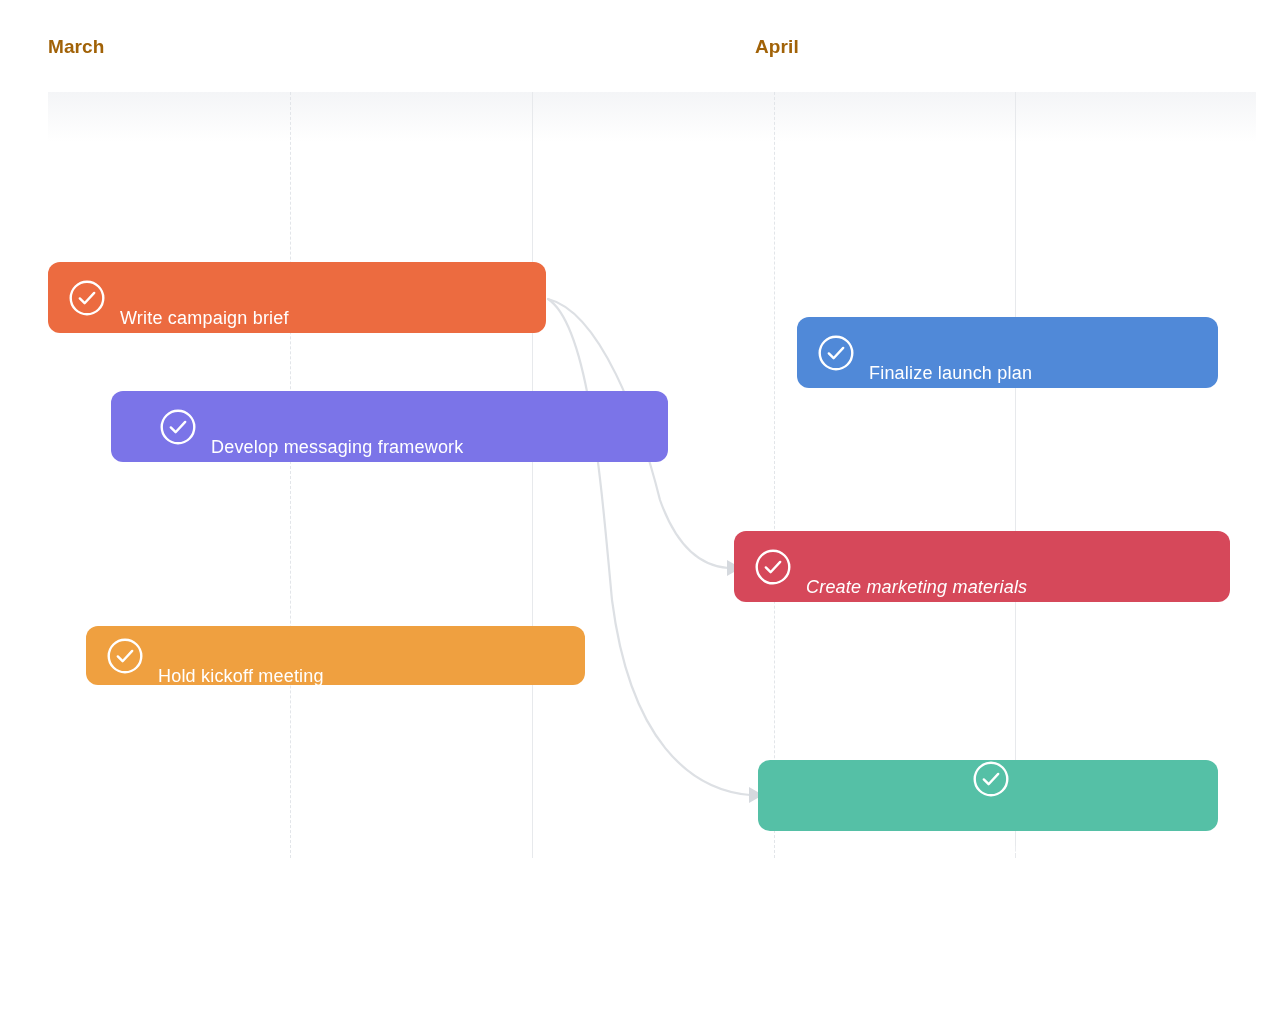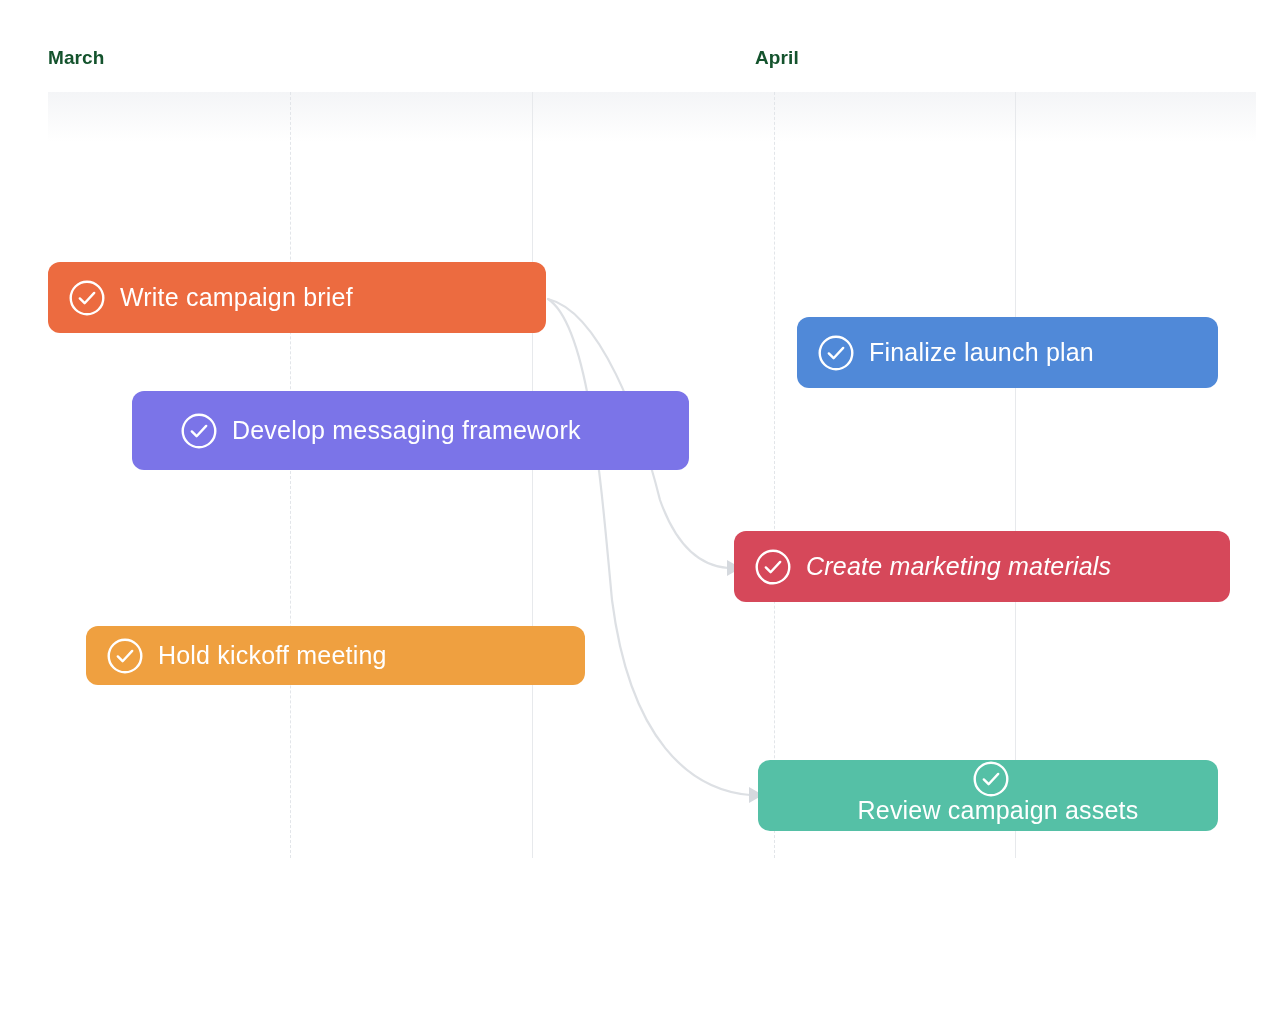--- a/index.html
+++ b/index.html
@@ -18,24 +18,24 @@
   #timeline-root {
     position: relative;
     width: 1280px;
     height: 1015px;
     background: #ffffff;
   }
 
   
   .month-label {
     position: absolute;
-    top: 47px;
+    top: 36px;
     font-size: 19px;
     font-weight: bold;
-    color: #14532d;
+    color: #a16207;
     letter-spacing: 0.1px;
     white-space: nowrap;
   }
 
   
   #grid-layer {
     position: absolute;
     left: 0;
     top: 0;
     width: 1280px;
@@ -86,26 +86,27 @@
 
   .task-check-icon {
     flex: 0 0 auto;
     width: 38px;
     height: 38px;
     margin-right: 14px;
     display: block;
   }
 
   .task-label {
-    font-size: 25px;
+    font-size: 18px;
     font-weight: normal;
     color: #ffffff;
     letter-spacing: 0.2px;
     white-space: nowrap;
     line-height: 1;
+    margin-top: 40px;
   }
 </style>
 </head>
 <body>
 
 <div id="timeline-root">
 
   <div id="grid-layer">
     <div class="grid-band"></div>
     <div class="gridline dashed" style="left:290px;"></div>
@@ -129,21 +130,21 @@
   </svg>
 
   <div class="task-bar" style="left:48px; top:262px; width:498px; height:71px; background:#ec6b40;">
     <svg class="task-check-icon" viewBox="0 0 38 38">
       <circle cx="19" cy="19" r="16.3" fill="none" stroke="#ffffff" stroke-width="2.4"></circle>
       <path d="M11.8 19.4 L16.6 24.2 L26.2 13.9" fill="none" stroke="#ffffff" stroke-width="2.4" stroke-linecap="round" stroke-linejoin="round"></path>
     </svg>
     <span class="task-label">Write campaign brief</span>
   </div>
 
-  <div class="task-bar" style="left:132px; top:391px; width:557px; height:79px; background:#7b74e8;padding-left:48px;">
+  <div class="task-bar" style="left:111px; top:391px; width:557px; height:71px; background:#7b74e8;padding-left:48px;">
     <svg class="task-check-icon" viewBox="0 0 38 38">
       <circle cx="19" cy="19" r="16.3" fill="none" stroke="#ffffff" stroke-width="2.4"></circle>
       <path d="M11.8 19.4 L16.6 24.2 L26.2 13.9" fill="none" stroke="#ffffff" stroke-width="2.4" stroke-linecap="round" stroke-linejoin="round"></path>
     </svg>
     <span class="task-label">Develop messaging framework</span>
   </div>
 
   <div class="task-bar" style="left:86px; top:626px; width:499px; height:59px; background:#efa040;">
     <svg class="task-check-icon" viewBox="0 0 38 38">
       <circle cx="19" cy="19" r="16.3" fill="none" stroke="#ffffff" stroke-width="2.4"></circle>

